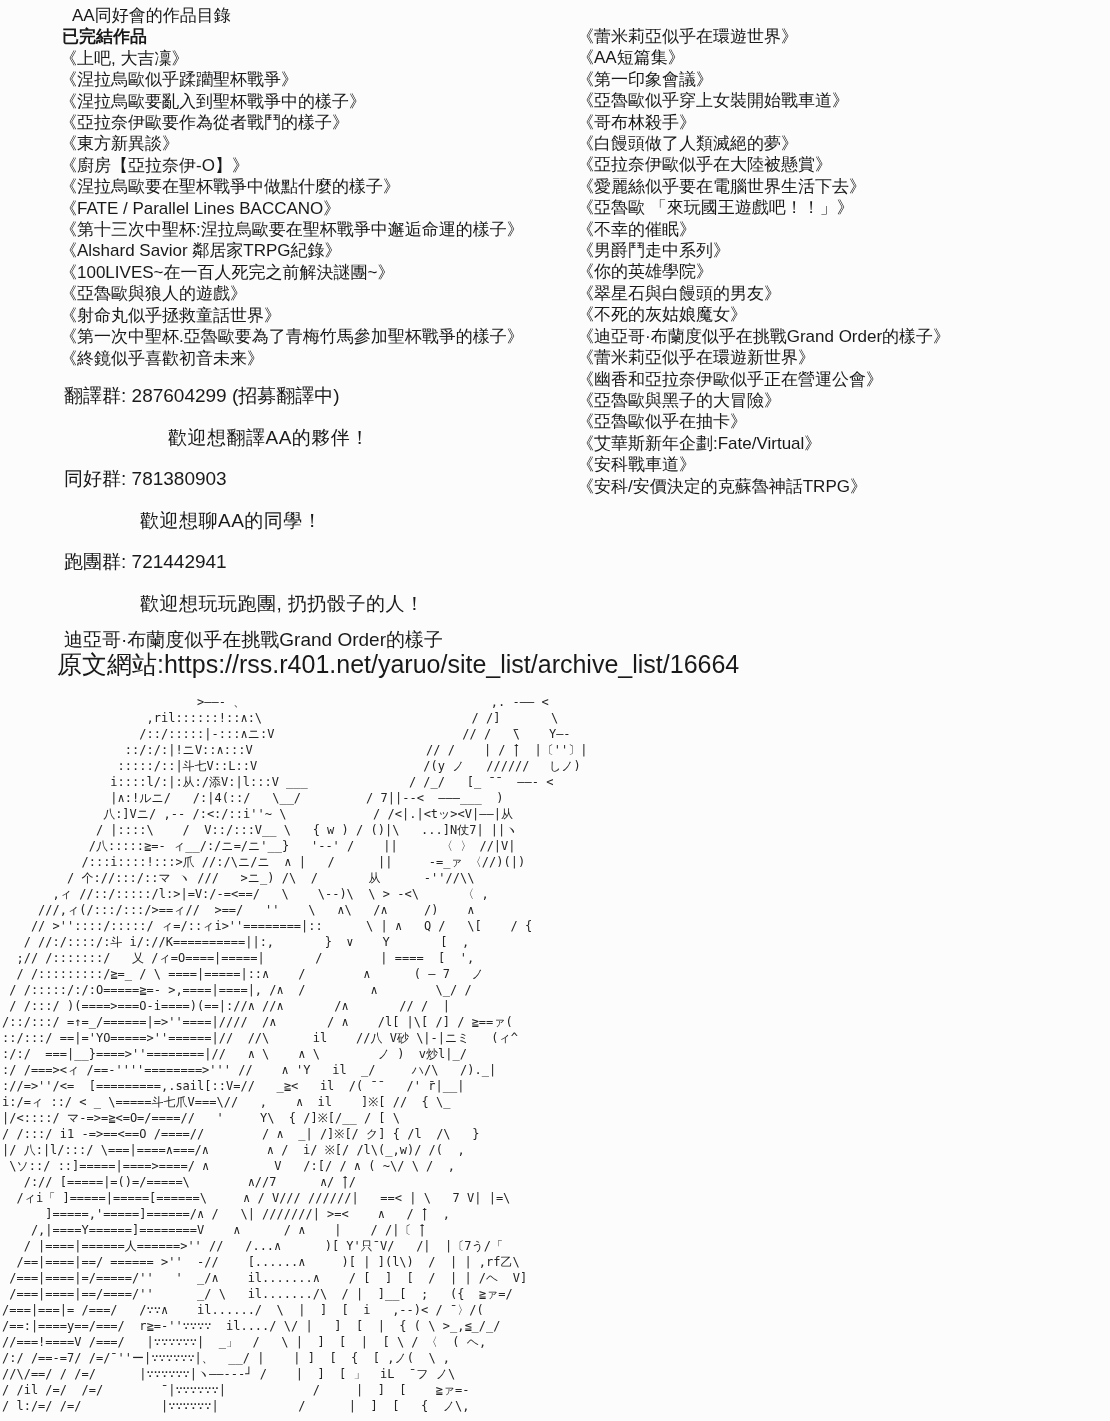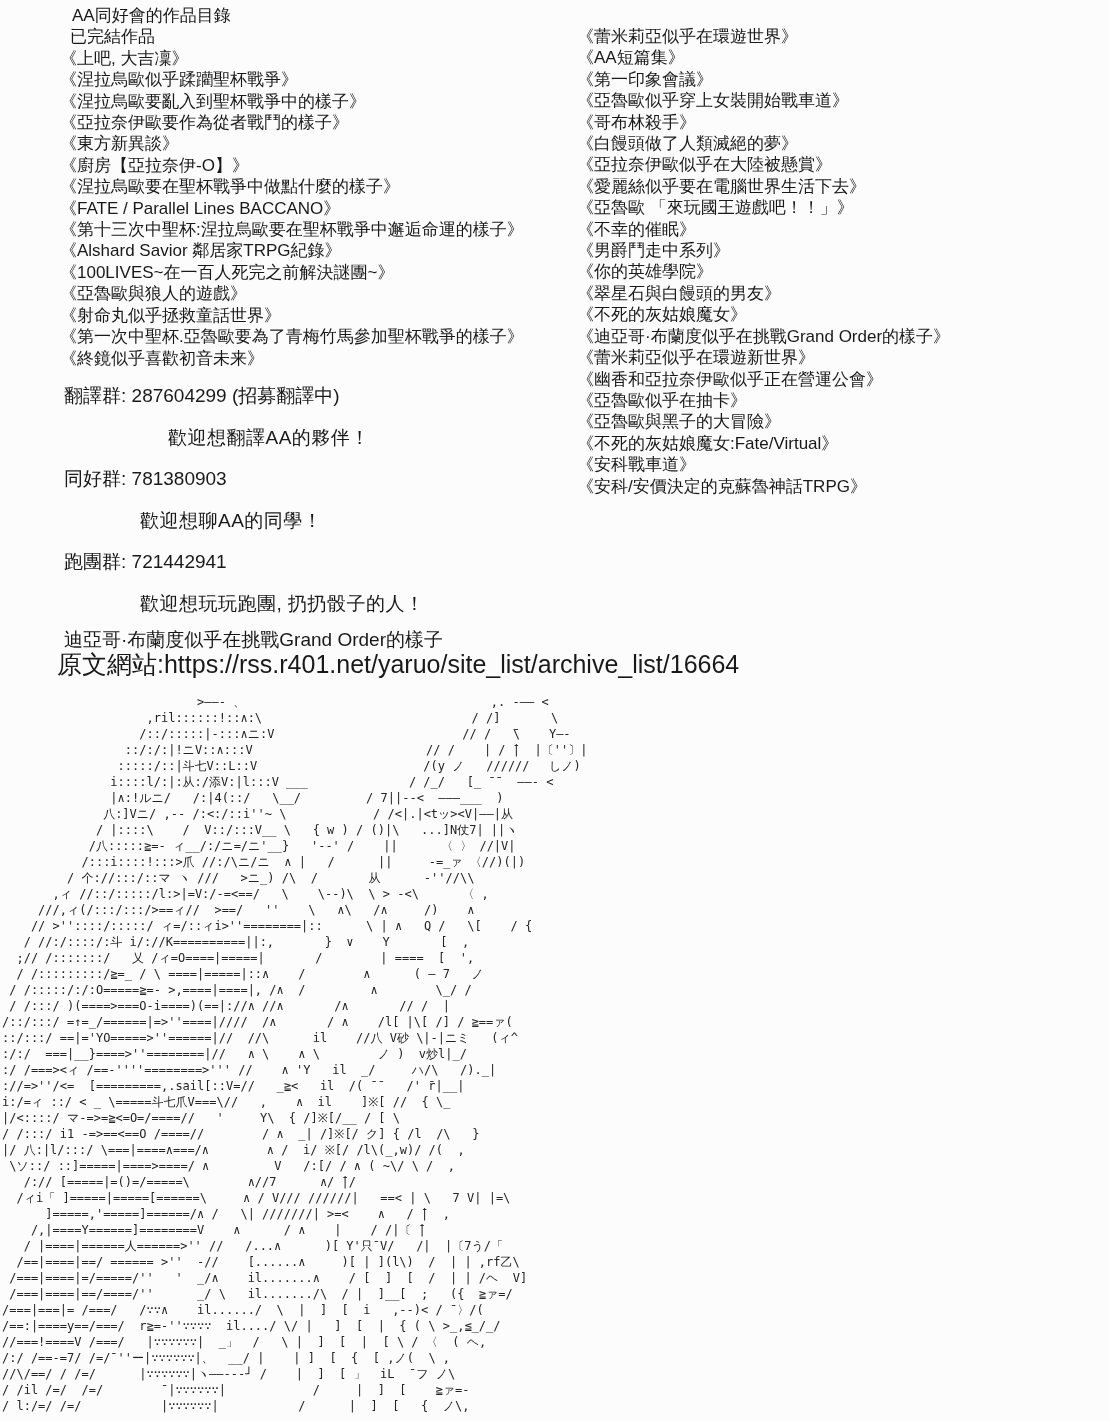--- a/index.html
+++ b/index.html
@@ -5,21 +5,21 @@
   html,body{margin:0;padding:0;}
   body{
     width:1110px;height:1421px;position:relative;overflow:hidden;
     background:#fcfcfc;color:#191919;
     font-family:"Liberation Sans","DejaVu Sans",sans-serif;
   }
   .list{position:absolute;font-size:17px;line-height:21.4px;white-space:nowrap;}
   #left-list{left:60px;top:5px;}
   #right-list{left:577px;top:26px;}
   .page-title{margin-left:12px;}
-  .section-heading{margin-left:10px;}
+  .section-heading{margin-left:2px;font-weight:bold;}
   .abs{position:absolute;white-space:nowrap;font-size:19px;}
   .welcome{letter-spacing:0.5px;}
   .url-line{position:absolute;left:57px;top:648px;font-size:25px;white-space:nowrap;}
   #aa{
     position:absolute;left:2px;top:694px;margin:0;
     font-family:"DejaVu Sans Mono",monospace;
     font-size:12px;line-height:16px;white-space:pre;color:#232323;
   }
 </style>
 </head>
@@ -59,23 +59,23 @@
       <div>《愛麗絲似乎要在電腦世界生活下去》</div>
       <div>《亞魯歐 「來玩國王遊戲吧！！」》</div>
       <div>《不幸的催眠》</div>
       <div>《男爵鬥走中系列》</div>
       <div>《你的英雄學院》</div>
       <div>《翠星石與白饅頭的男友》</div>
       <div> 《不死的灰姑娘魔女》</div>
       <div>《迪亞哥·布蘭度似乎在挑戰Grand Order的樣子》</div>
       <div>《蕾米莉亞似乎在環遊新世界》</div>
       <div> 《幽香和亞拉奈伊歐似乎正在營運公會》</div>
+      <div>《亞魯歐與黑子的大冒險》</div>
       <div>《亞魯歐似乎在抽卡》</div>
-      <div>《亞魯歐與黑子的大冒險》</div>
-      <div>《不死的灰姑娘魔女:Fate/Virtual》</div>
+      <div>《艾華斯新年企劃:Fate/Virtual》</div>
       <div>《安科戰車道》</div>
       <div>《安科/安價決定的克蘇魯神話TRPG》</div>
     </div>
 </div>
 
 <div class="abs" style="left:64px;top:383px;">
   <span>翻譯群:</span>
   <span>287604299</span><span> (招募翻譯中)</span>
 </div>
 <div class="abs welcome" style="left:140px;top:425px;margin-left:28px;">歡迎想翻譯AA的夥伴！</div>

